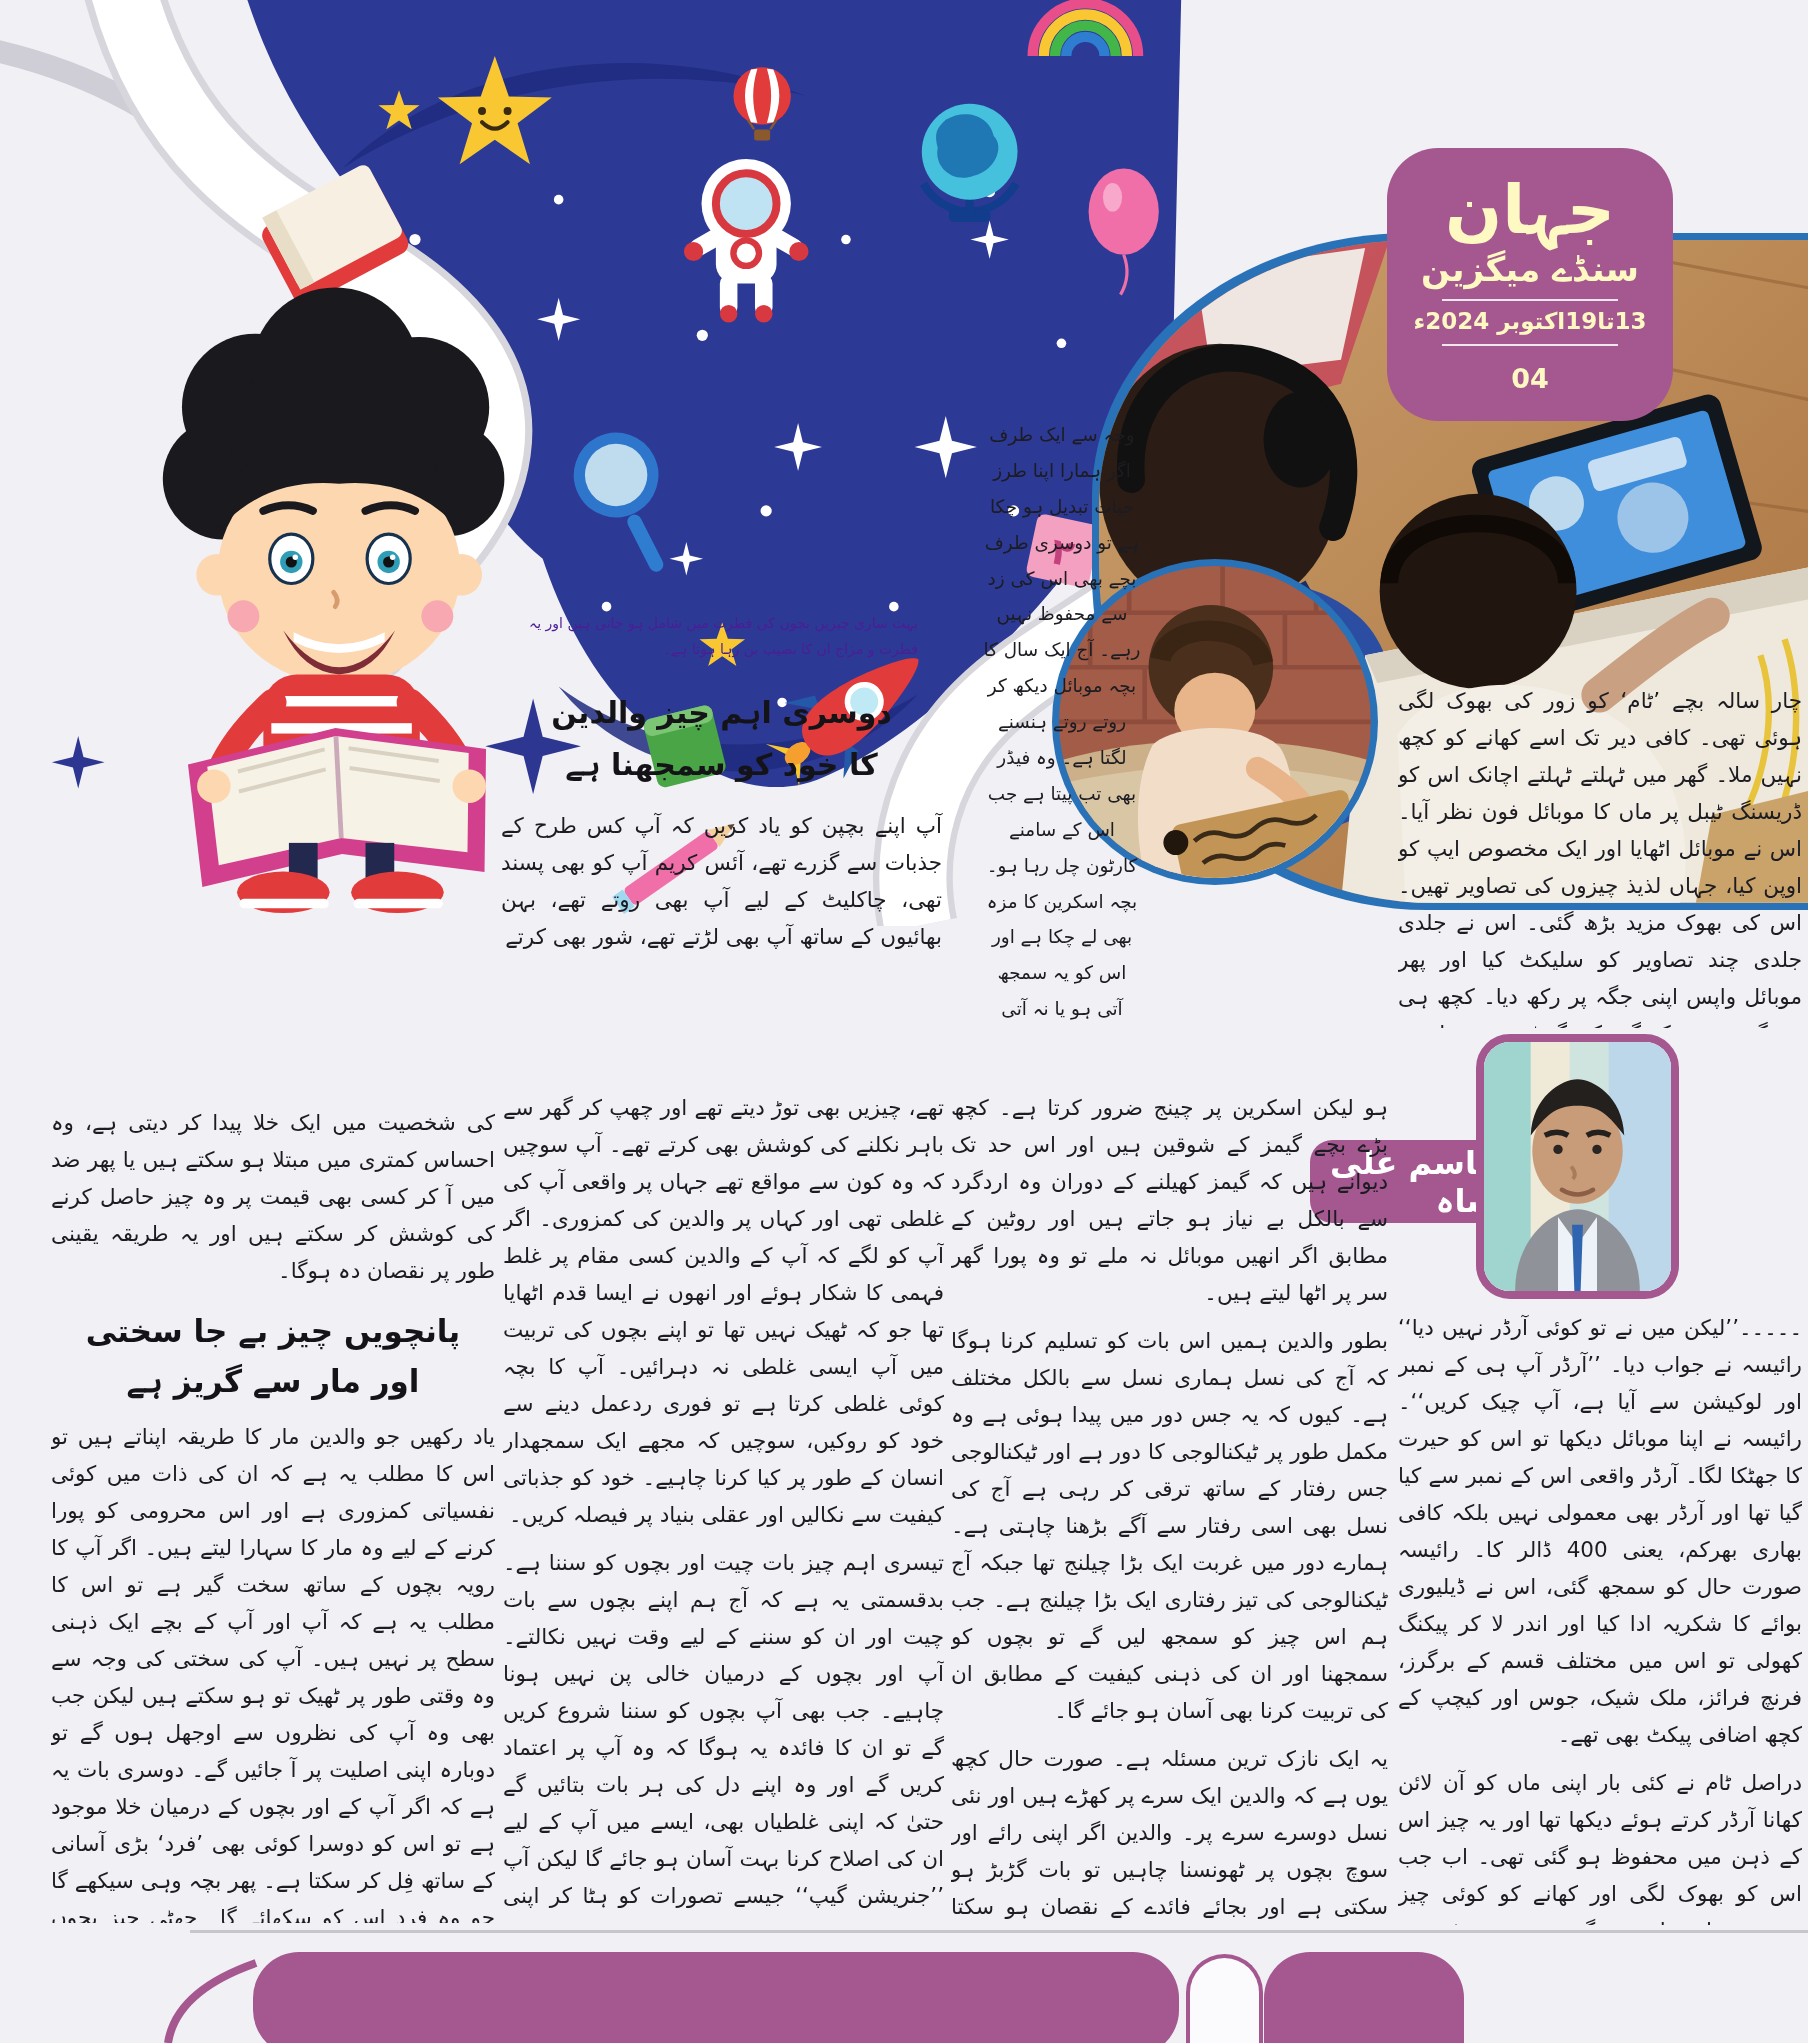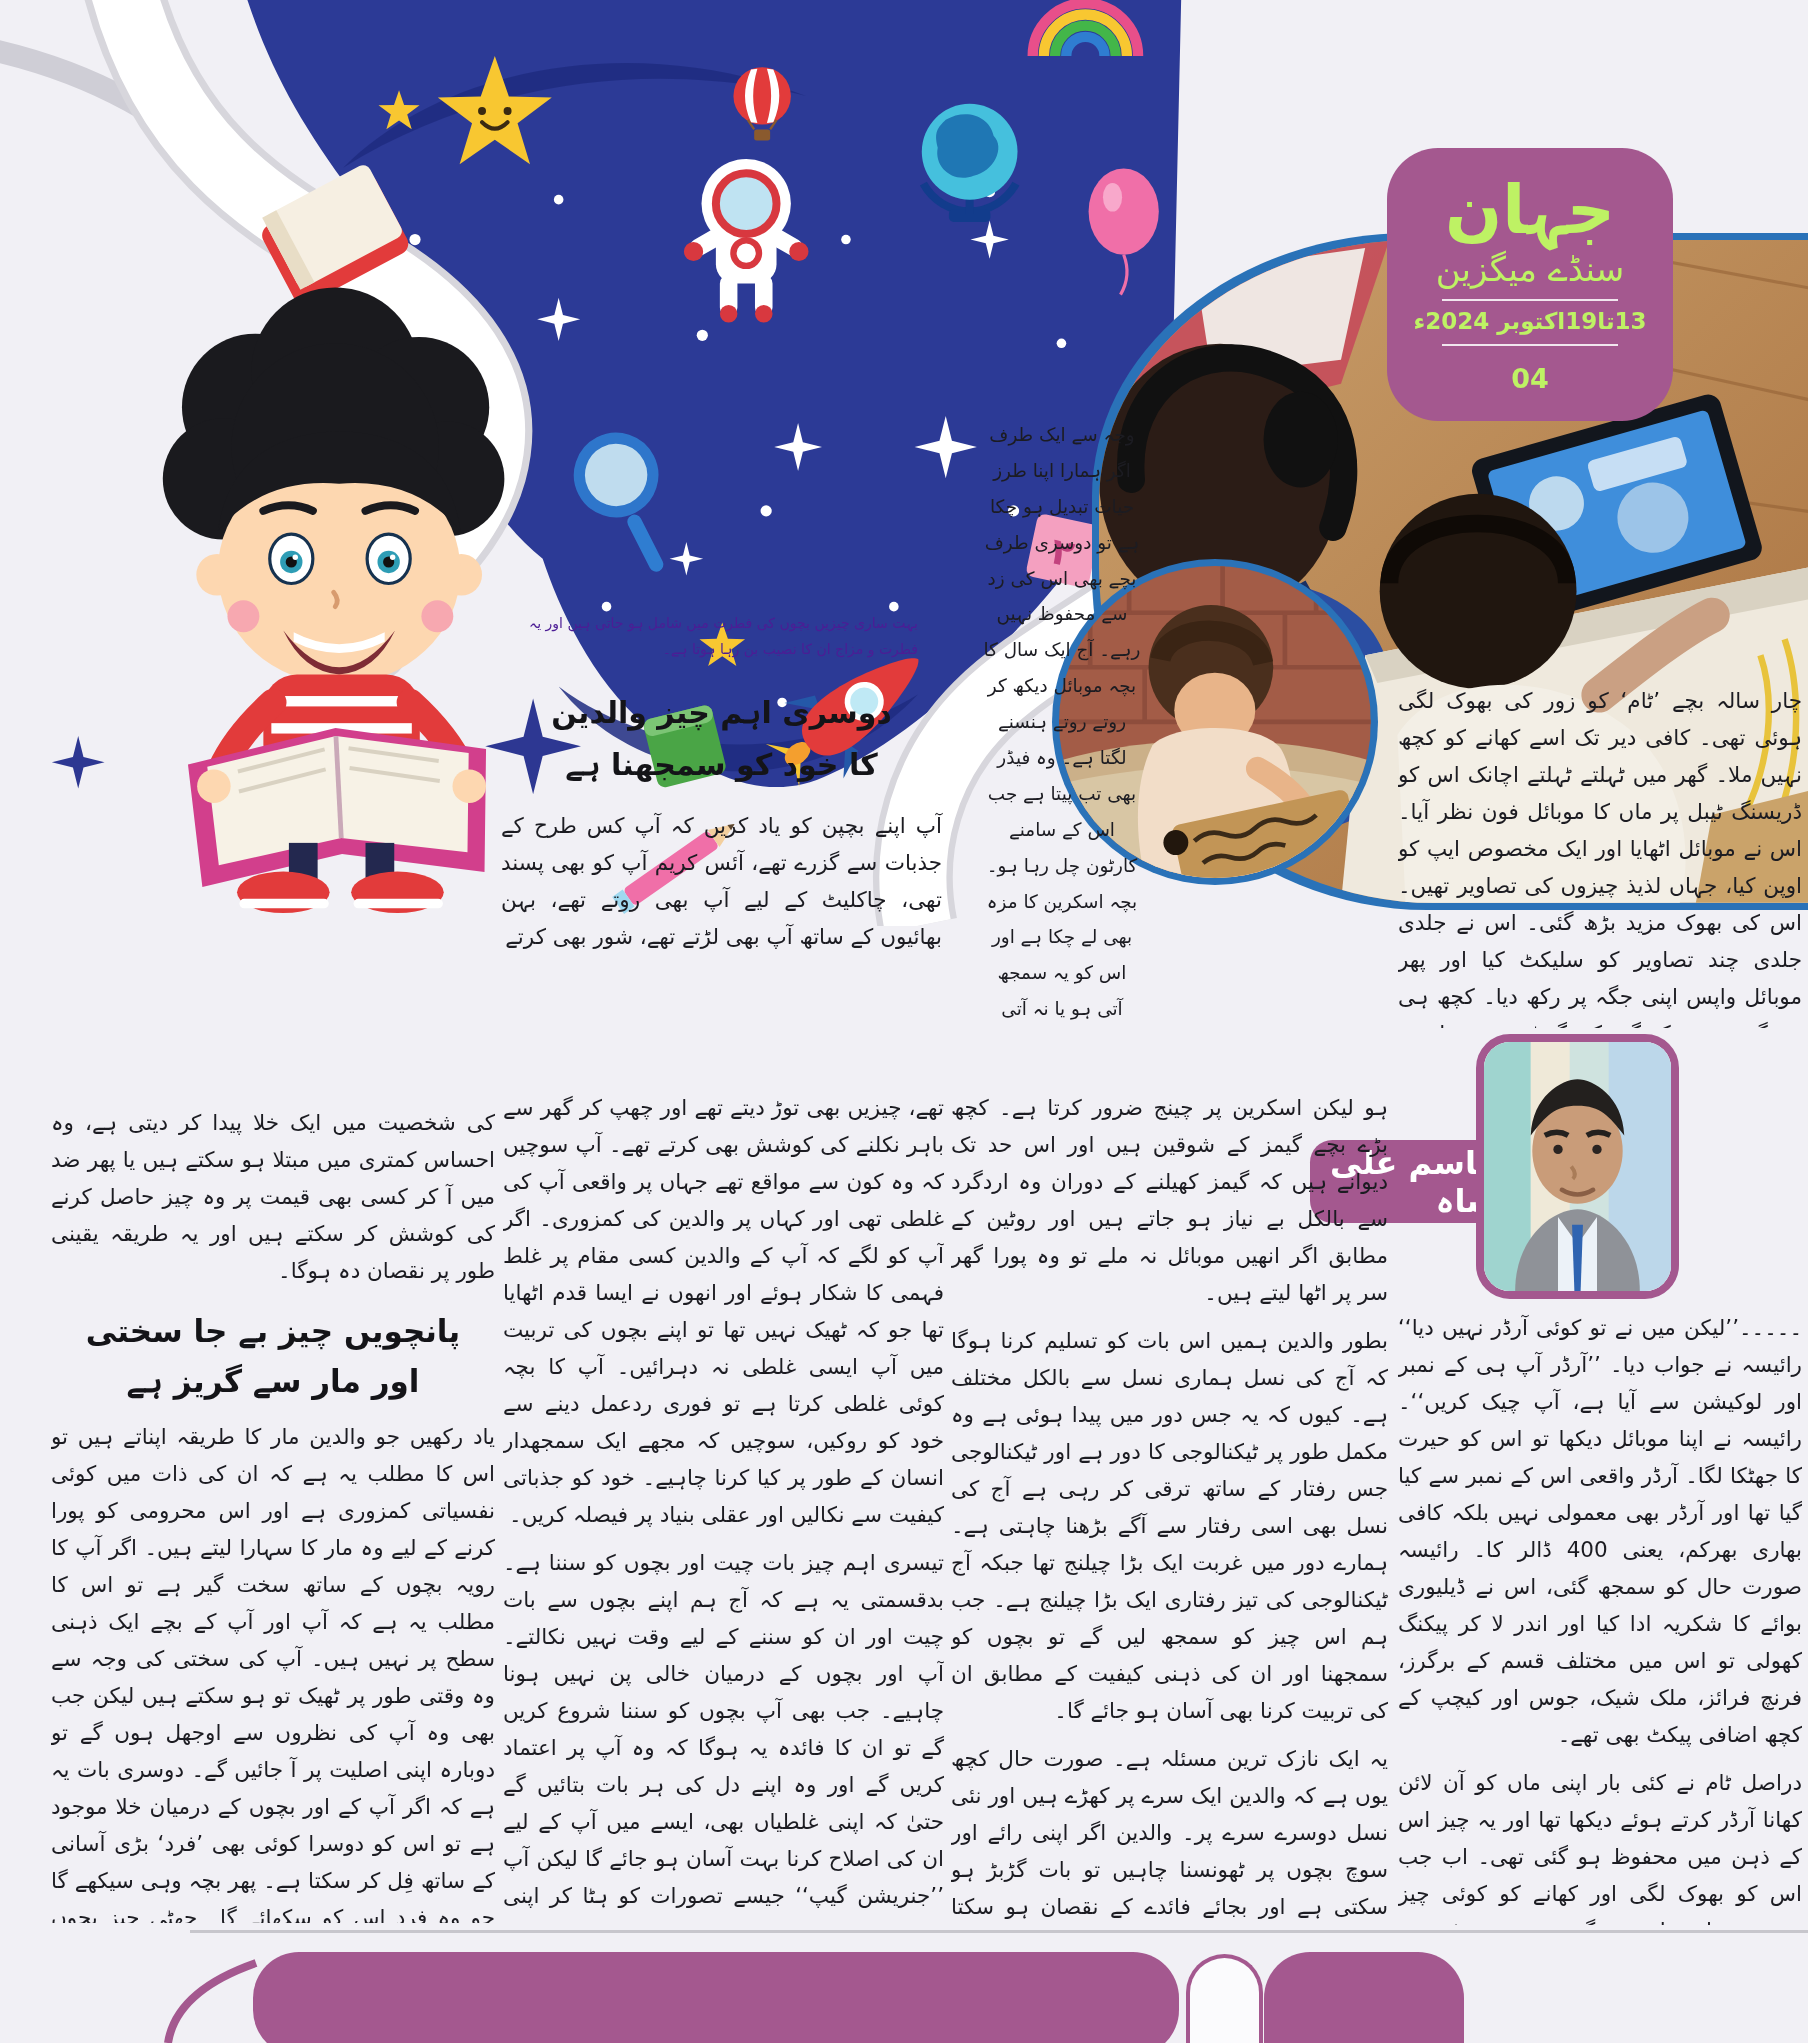--- a/index.html
+++ b/index.html
@@ -1,24 +1,24 @@
 <!DOCTYPE html>
 <html lang="ur" dir="rtl" style="font-size:12.8px"><head>
 <meta charset="utf-8">
 <style>
   html,body{margin:0;padding:0;}
   #page{position:relative;width:1808px;height:2043px;background:#f1f0f5;overflow:hidden;
         font-family:"DejaVu Sans",sans-serif;direction:rtl;}
   .abs{position:absolute;}
   
   .masthead{left:1387px;top:148px;width:286px;height:273px;background:#a4588f;border-radius:51px;
-            color:#bef264;display:flex;flex-direction:column;align-items:center;justify-content:center;
+            color:#fef9c3;display:flex;flex-direction:column;align-items:center;justify-content:center;
             z-index:8;text-align:center;}
   .mast-brand1{font-size:67px;font-weight:bold;line-height:1.05;}
-  .mast-brand2{font-size:34px;font-weight:normal;margin-top:3.2px;}
+  .mast-brand2{font-size:34px;font-weight:bold;margin-top:3.2px;}
   .mast-divider{width:176px;height:1.6px;background:#fff;opacity:.85;margin:10.4px 0 7.2px;}
   .mast-date{font-size:23px;font-weight:bold;}
   .mast-page{font-size:27px;font-weight:bold;margin-top:10px;}
   
   .headline{left:476px;top:915px;width:836px;height:174px;display:flex;align-items:center;justify-content:center;
             z-index:5;text-align:center;}
   .headline span{font-size:81px;font-weight:bold;color:#333a93;line-height:1.05;
     text-shadow:-3.2px -3.2px 0 #fff,3.2px -3.2px 0 #fff,-3.2px 3.2px 0 #fff,3.2px 3.2px 0 #fff,0 -4px 0 #fff,0 4px 0 #fff,-4px 0 0 #fff,4px 0 0 #fff,4.8px 8px 9.6px rgba(60,60,90,.35);}
   
   .para{font-size:21.5px;line-height:1.72;text-align:justify;margin:0 0 11.2px;color:#1c1c22;}

